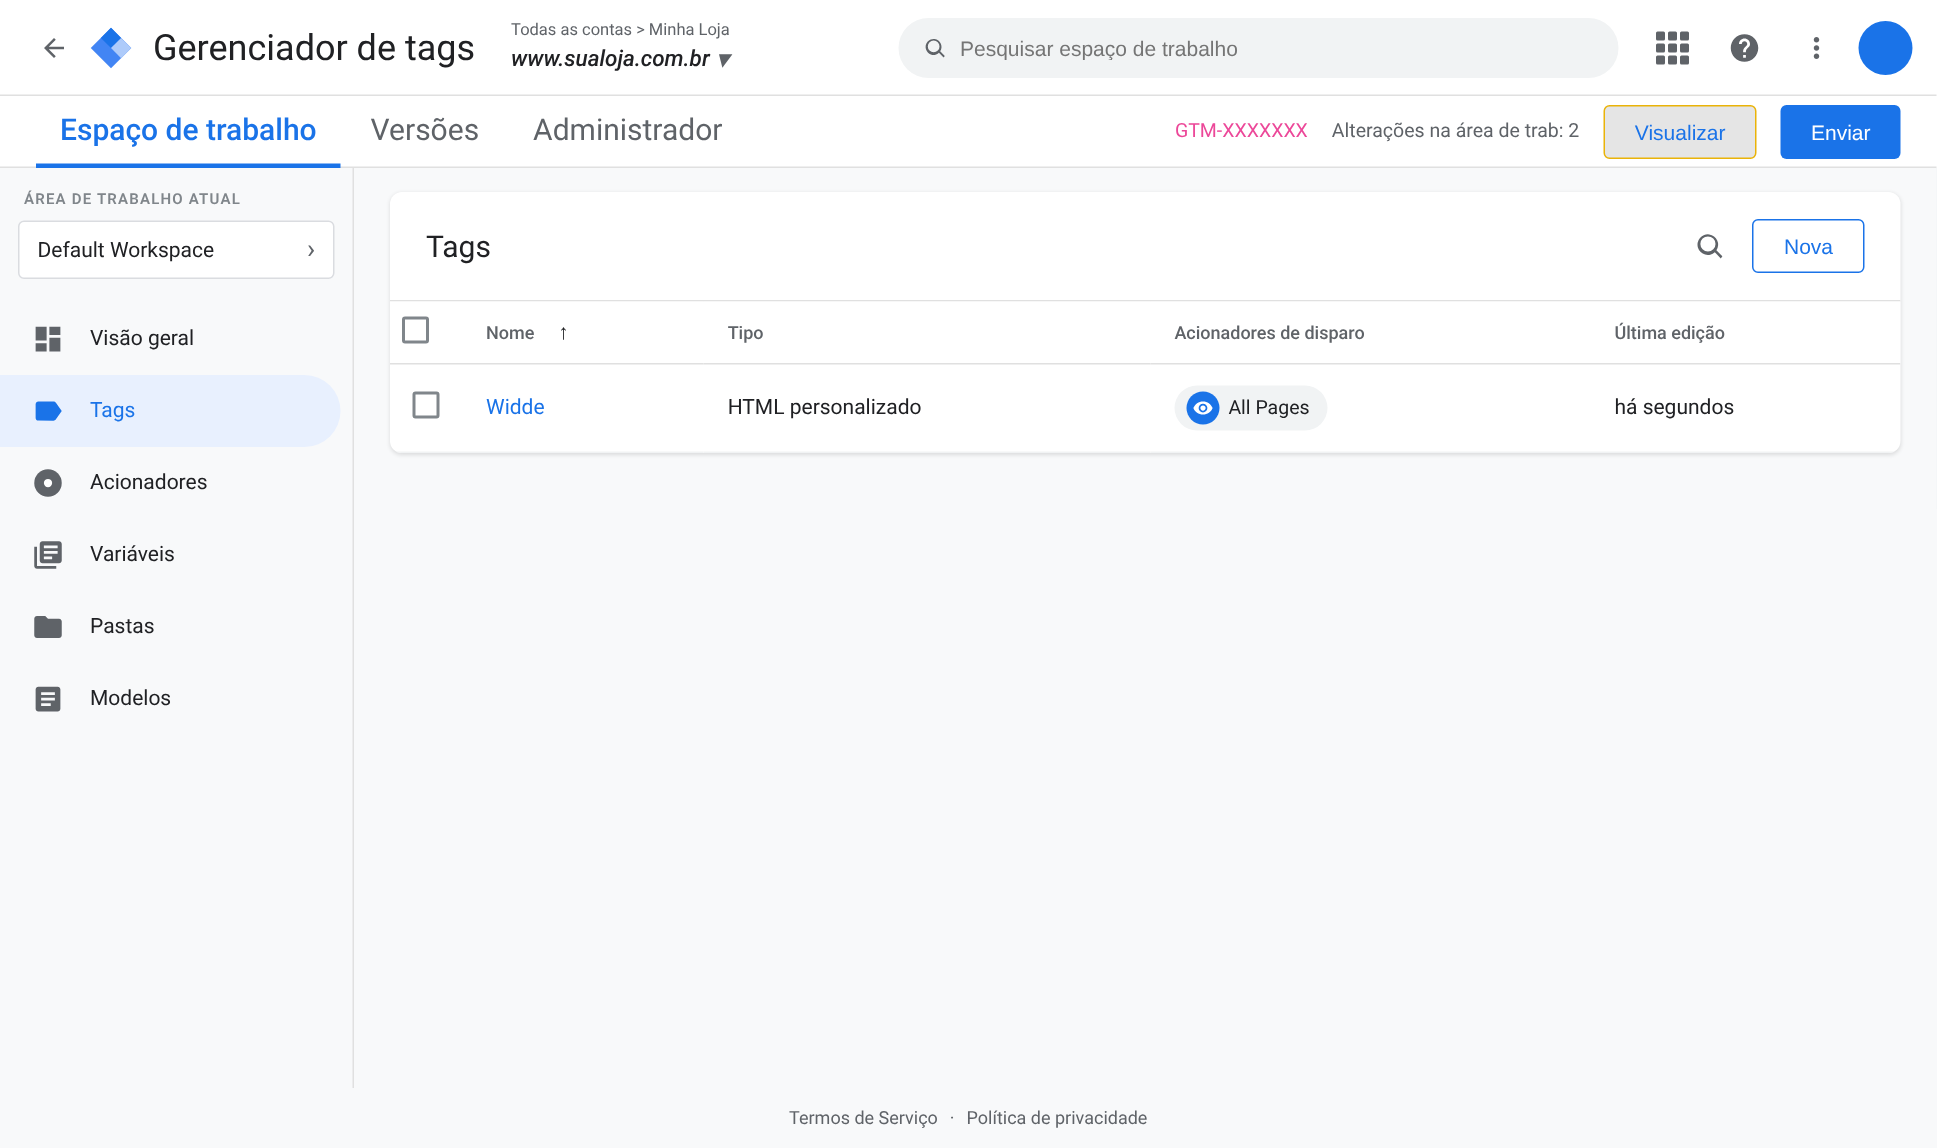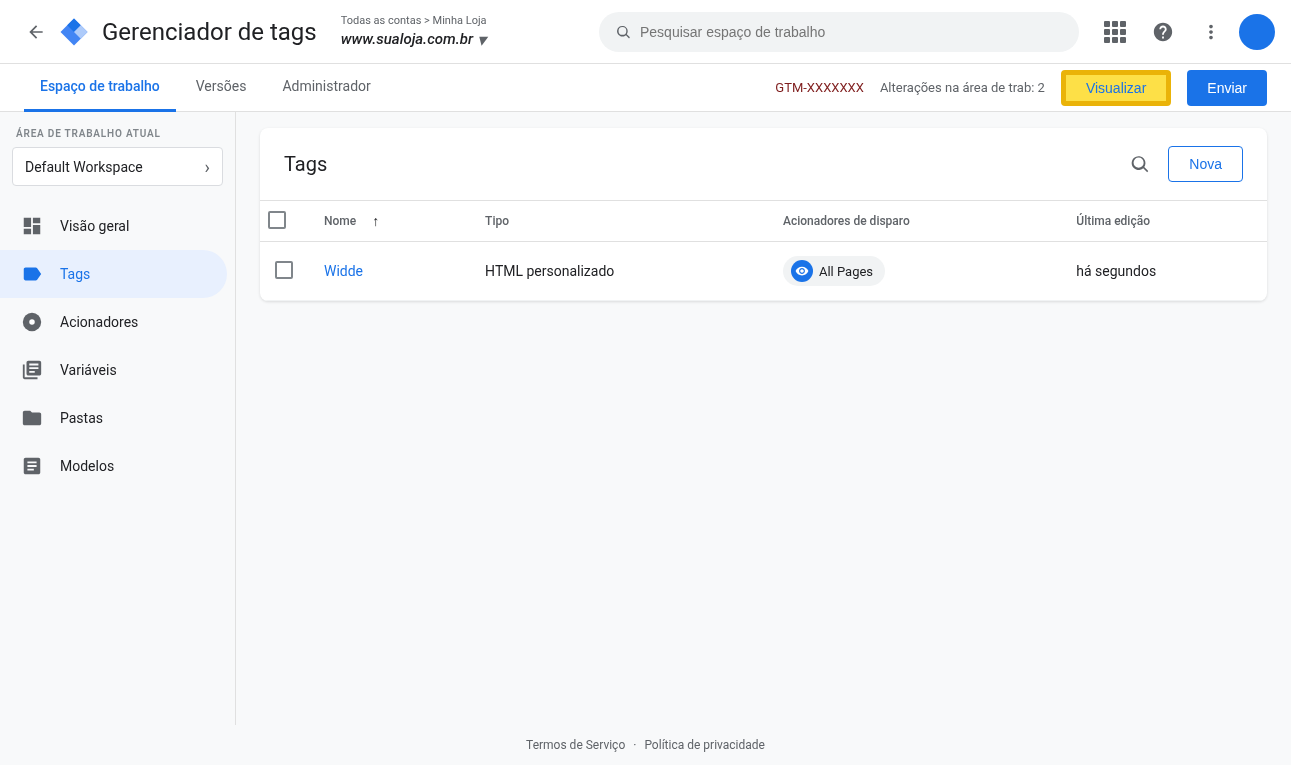--- a/index.html
+++ b/index.html
@@ -109,48 +109,48 @@
       height: 48px;
       position: fixed;
       top: 64px; left: 0; right: 0;
       z-index: 99;
     }
     .nav-tab {
       padding: 0 16px;
       height: 48px;
       display: flex;
       align-items: center;
-      font-size: 14px;
+      font-size: 20px;
       cursor: pointer;
       color: #5f6368;
       border-bottom: 3px solid transparent;
       margin-right: 4px;
     }
     .nav-tab.active {
       color: #1a73e8;
       border-bottom: 3px solid #1a73e8;
       font-weight: 500;
     }
     .nav-right {
       margin-left: auto;
       display: flex;
       align-items: center;
       gap: 16px;
     }
     .gtm-id {
       font-size: 13px;
-      color: #7f1d1d;
+      color: #ec4899;
     }
     .changes-label {
       font-size: 13px;
       color: #5f6368;
     }
     .btn-visualizar {
-      background: #fde047;
-      border: 5px solid #eab308;
+      background: #e5e5e5;
+      border: 1px solid #eab308;
       border-radius: 4px;
       padding: 0 20px;
       height: 36px;
       font-size: 14px;
       color: #1a73e8;
       cursor: pointer;
       font-weight: 500;
     }
     .btn-enviar {
       background: #1a73e8;

